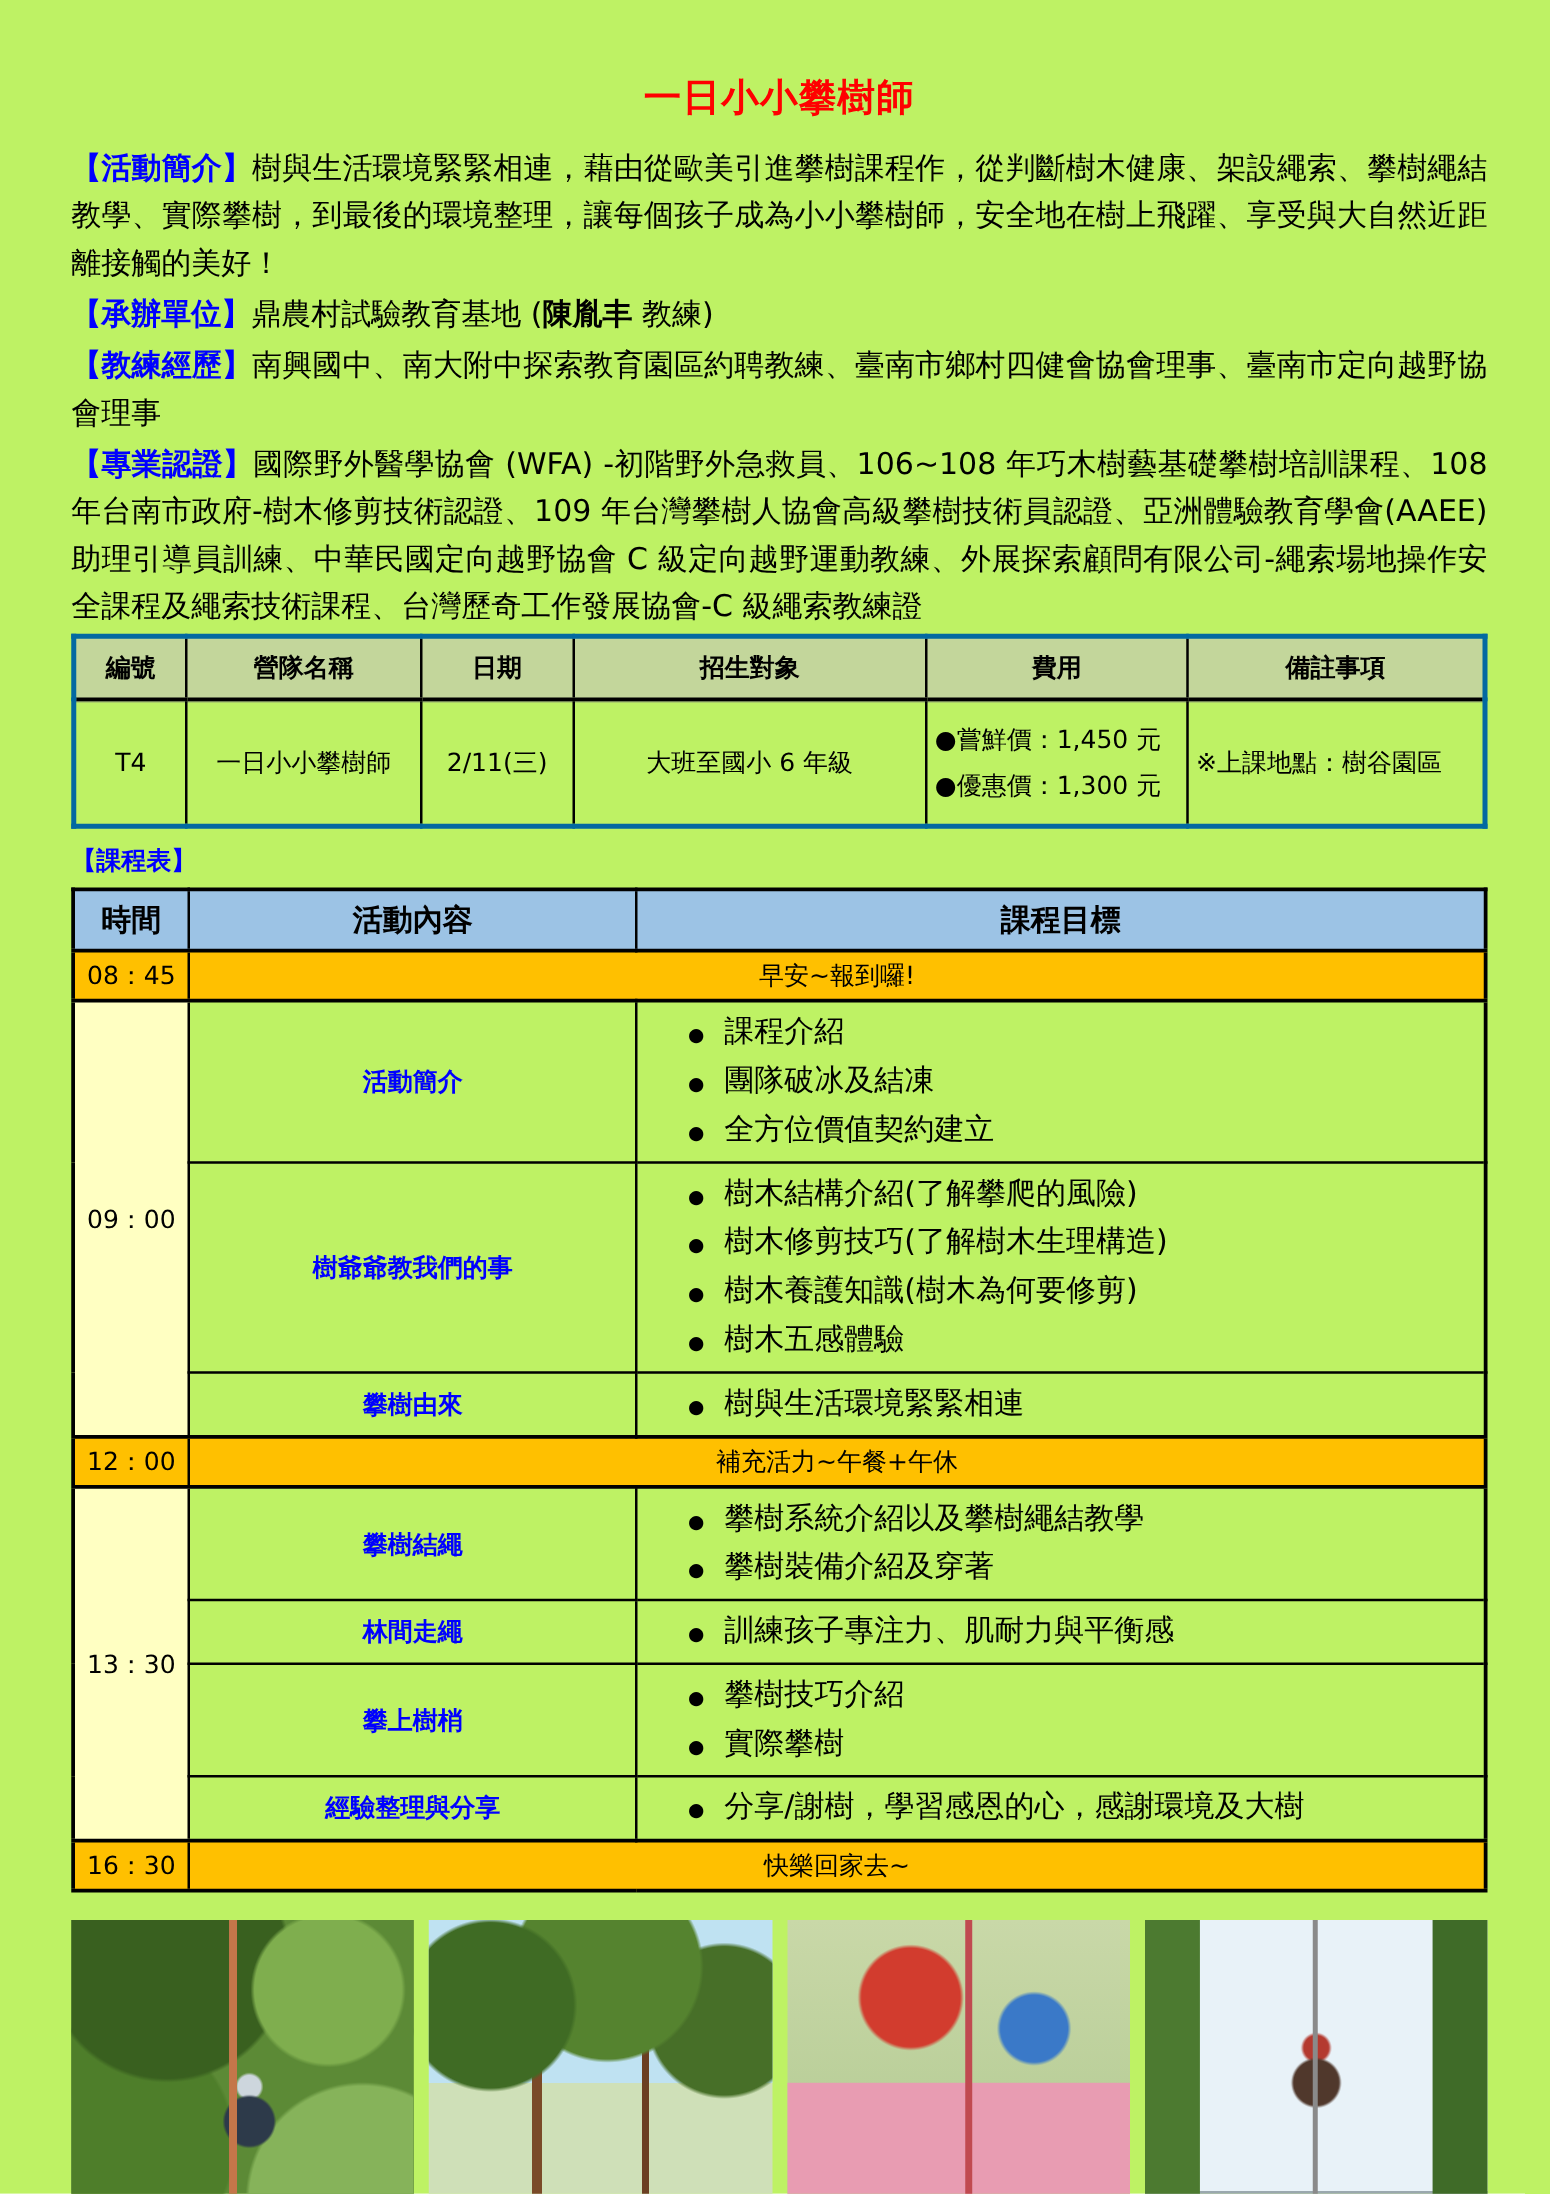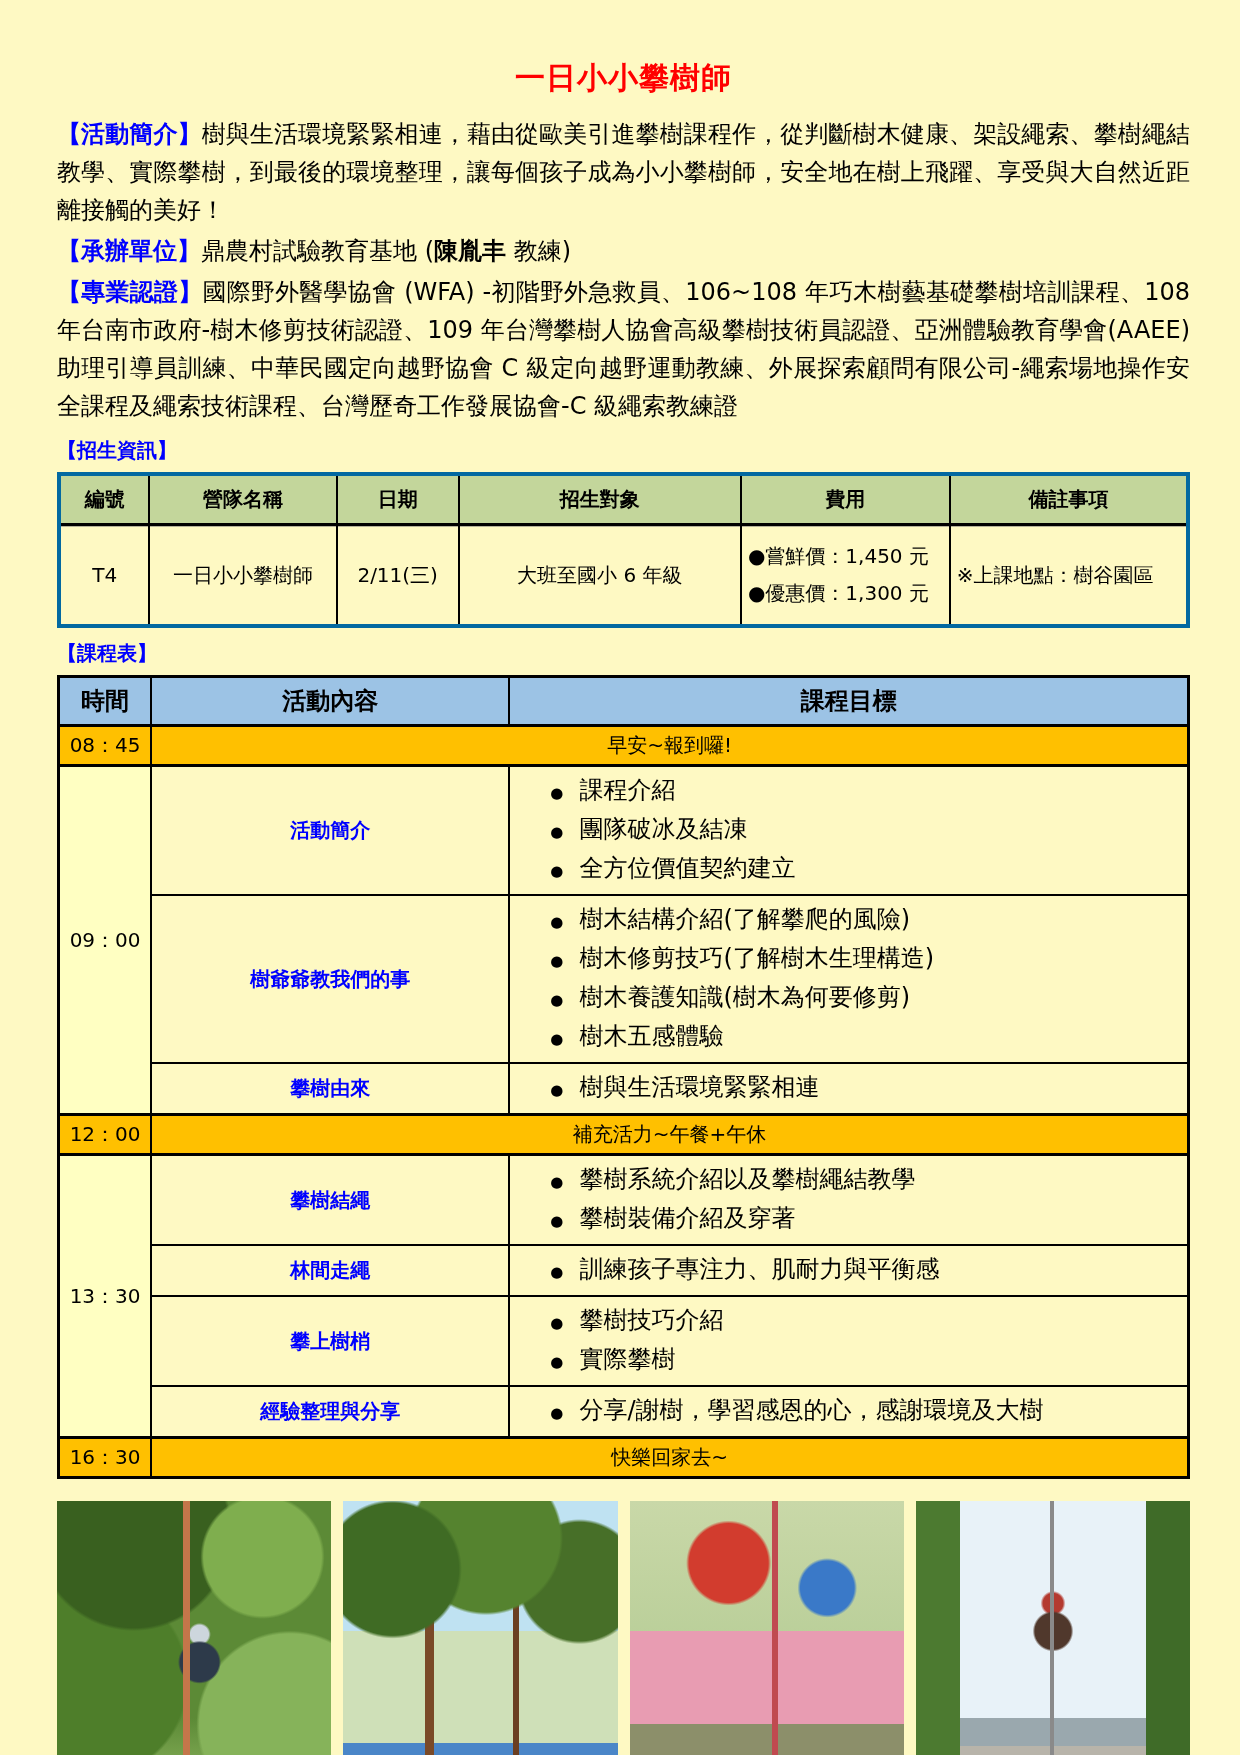--- a/index.html
+++ b/index.html
@@ -1,17 +1,17 @@
 <!DOCTYPE html>
 <html><head>
 <meta charset="utf-8">
 <style>
   html,body { margin:0; padding:0; background:#ffffff; }
   .page {
-    width:1240px; height:1755px; margin:0 auto; background:#fef9c3;
+    width:1240px; height:1755px; margin:0 auto; background:#bef264;
     box-sizing:border-box; padding:58px 50px 0 57px; position:relative;
     font-family:"DejaVu Sans","Liberation Sans",sans-serif; color:#000;
   }
   .title {
     margin:0 0 16px 0; text-align:center;
     color:#FF0000; font-size:30px; font-weight:bold; letter-spacing:1px;
   }
   .para { font-size:24px; line-height:38px; margin:0 0 3px 0; text-align:justify; }
   .blabel { color:#0000FF; font-weight:bold; }
   .coach-bold { font-weight:bold; }
@@ -94,24 +94,24 @@
 <body>
 
 <div class="page">
 
   <h1 class="title">一日小小攀樹師</h1>
 
   <p class="para"><span class="blabel">【活動簡介】</span><span>樹與生活環境緊緊相連，藉由從歐美引進攀樹課程作，從判斷樹木健康、架設繩索、攀樹繩結教學、實際攀樹，到最後的環境整理，讓每個孩子成為小小攀樹師，安全地在樹上飛躍、享受與大自然近距離接觸的美好！</span></p>
 
   <p class="para"><span class="blabel">【承辦單位】</span><span>鼎農村試驗教育基地 (</span><span class="coach-bold">陳胤丰</span><span> 教練)</span></p>
 
+  <p class="para"><span class="blabel">【教練經歷】</span><span>南興國中、南大附中探索教育園區約聘教練、臺南市鄉村四健會協會理事、臺南市定向越野協會理事</span></p>
 
   <p class="para"><span class="blabel">【專業認證】</span><span>國際野外醫學協會 (WFA) -初階野外急救員、106~108 年巧木樹藝基礎攀樹培訓課程、108 年台南市政府-樹木修剪技術認證、109 年台灣攀樹人協會高級攀樹技術員認證、亞洲體驗教育學會(AAEE)助理引導員訓練、中華民國定向越野協會 C 級定向越野運動教練、外展探索顧問有限公司-繩索場地操作安全課程及繩索技術課程、台灣歷奇工作發展協會-C 級繩索教練證</span></p>
 
-  <div class="sec-label">【招生資訊】</div>
 
   <table class="rec">
     <colgroup>
       <col style="width:8%">
         <col style="width:16.6%">
         <col style="width:10.8%">
       <col style="width:25%">
         <col style="width:18.5%">
         <col style="width:21.1%">
     </colgroup>

